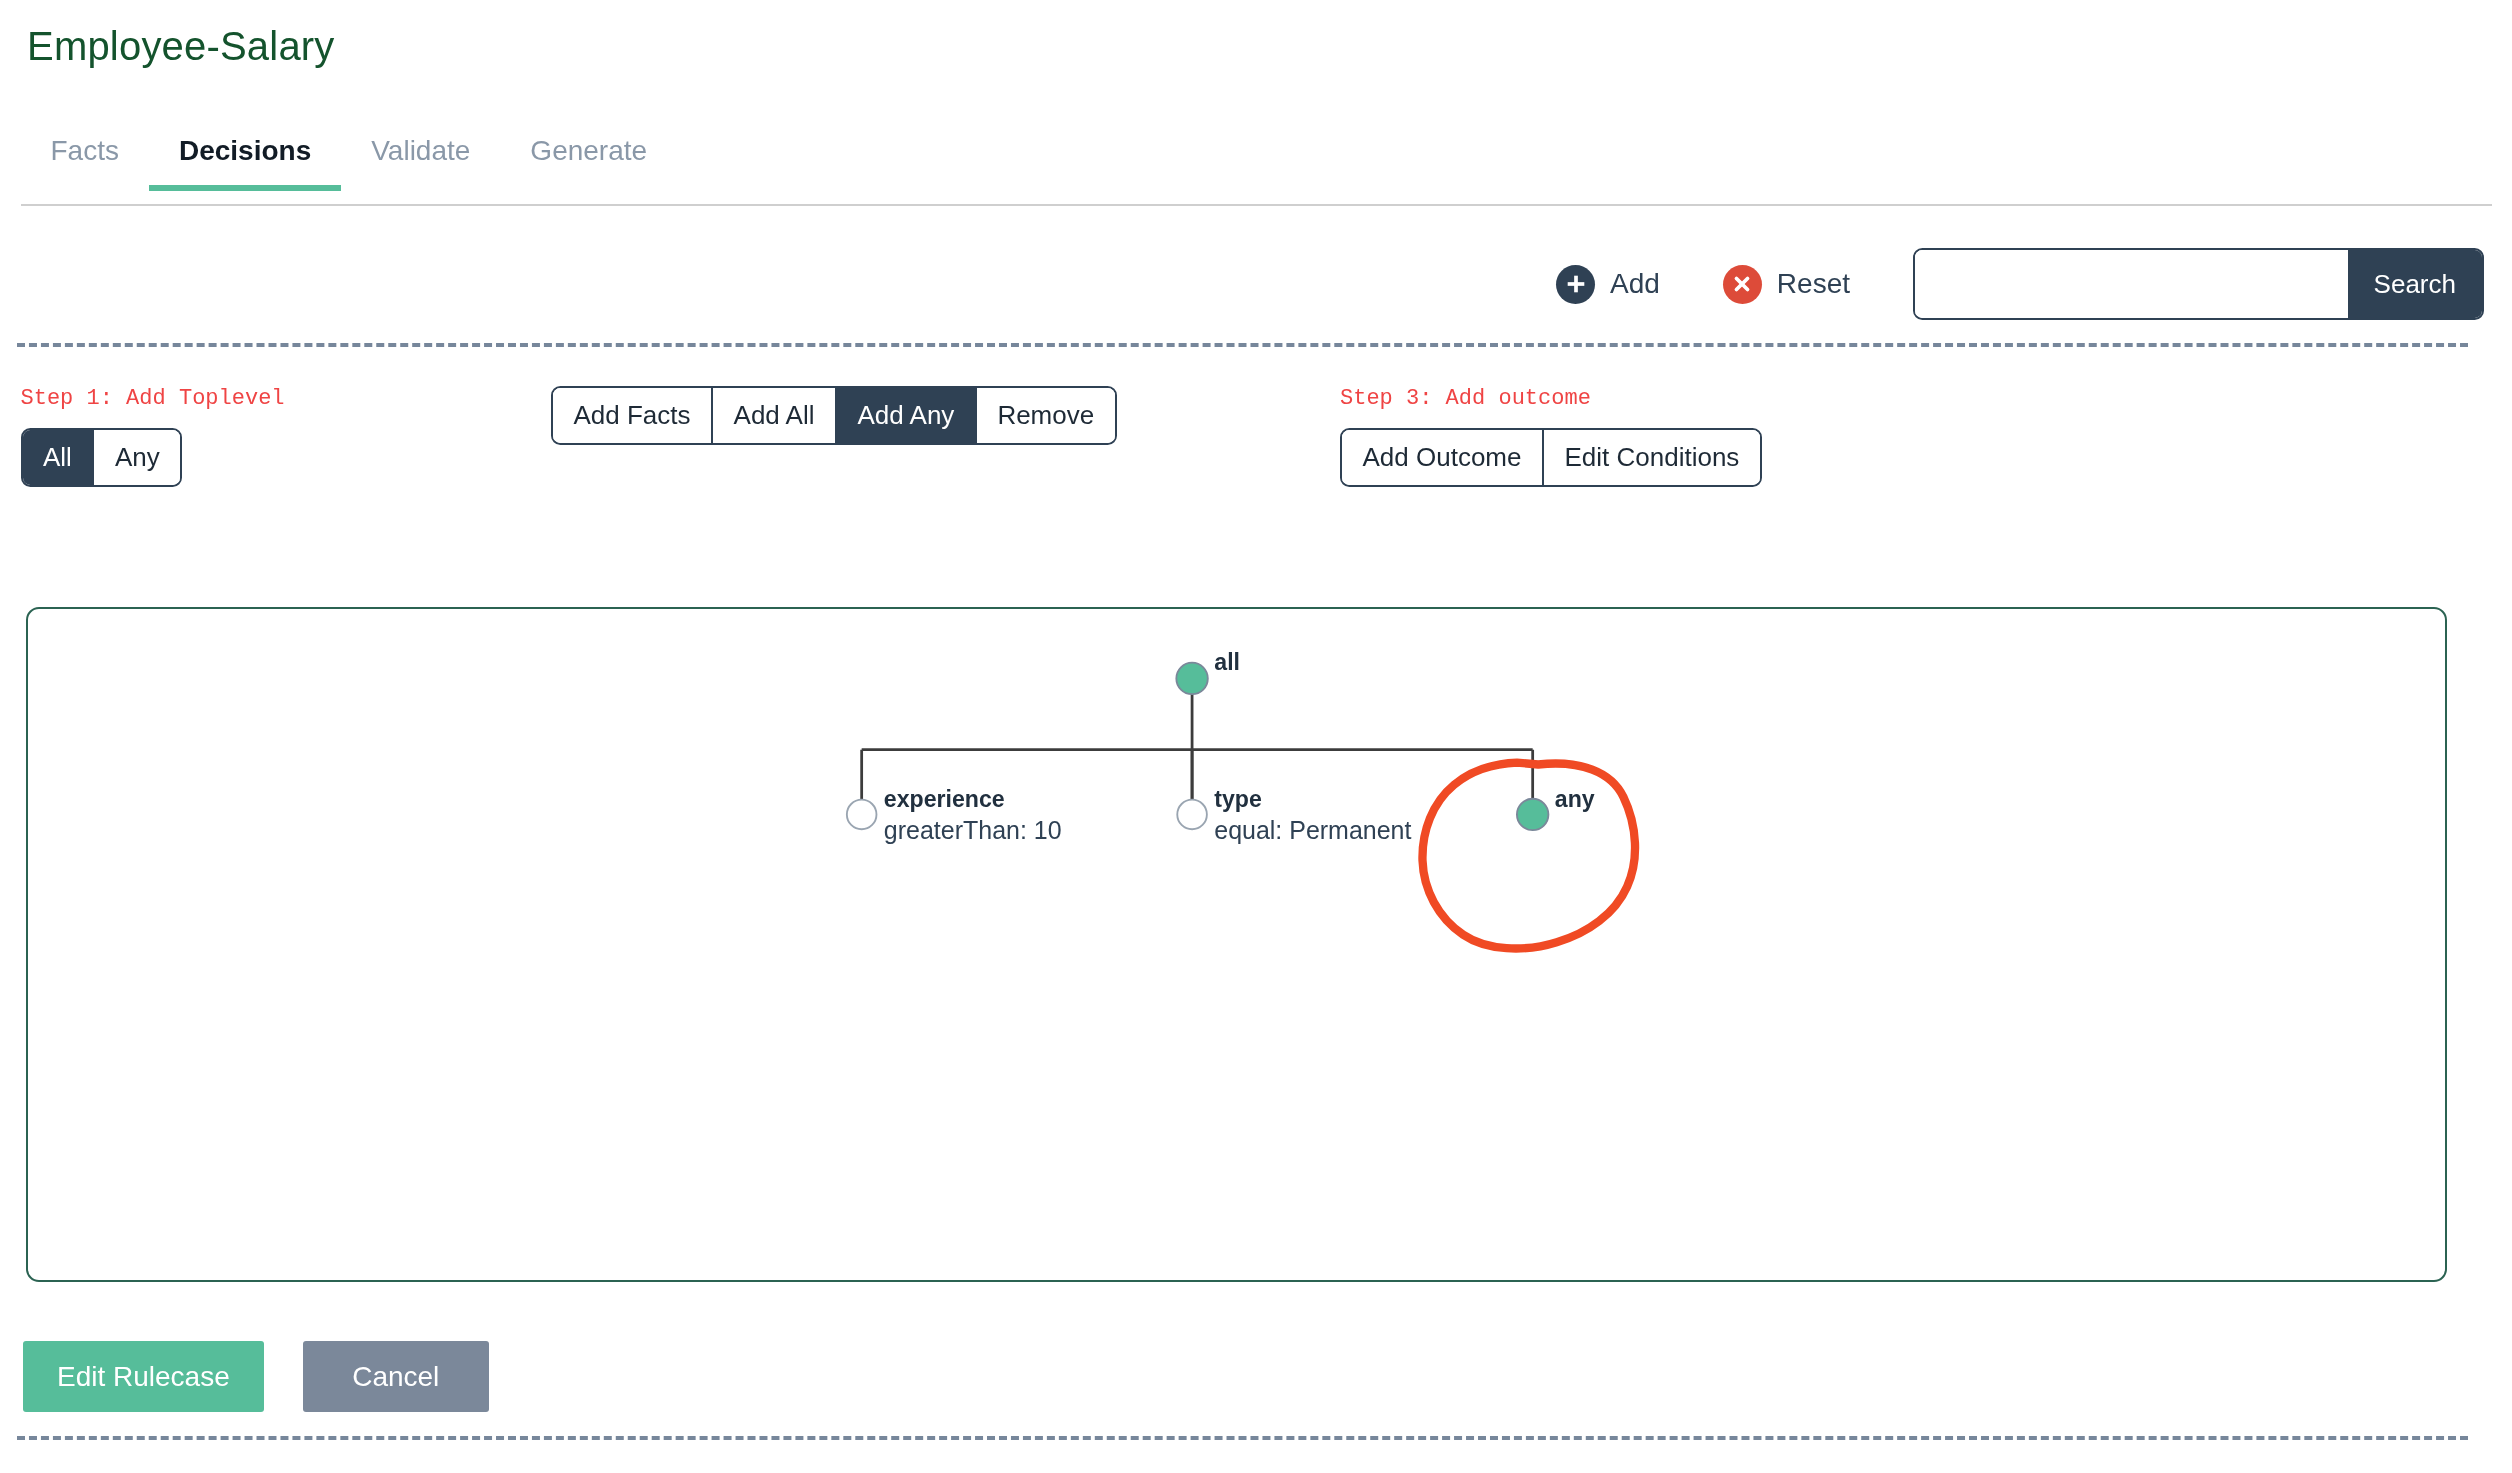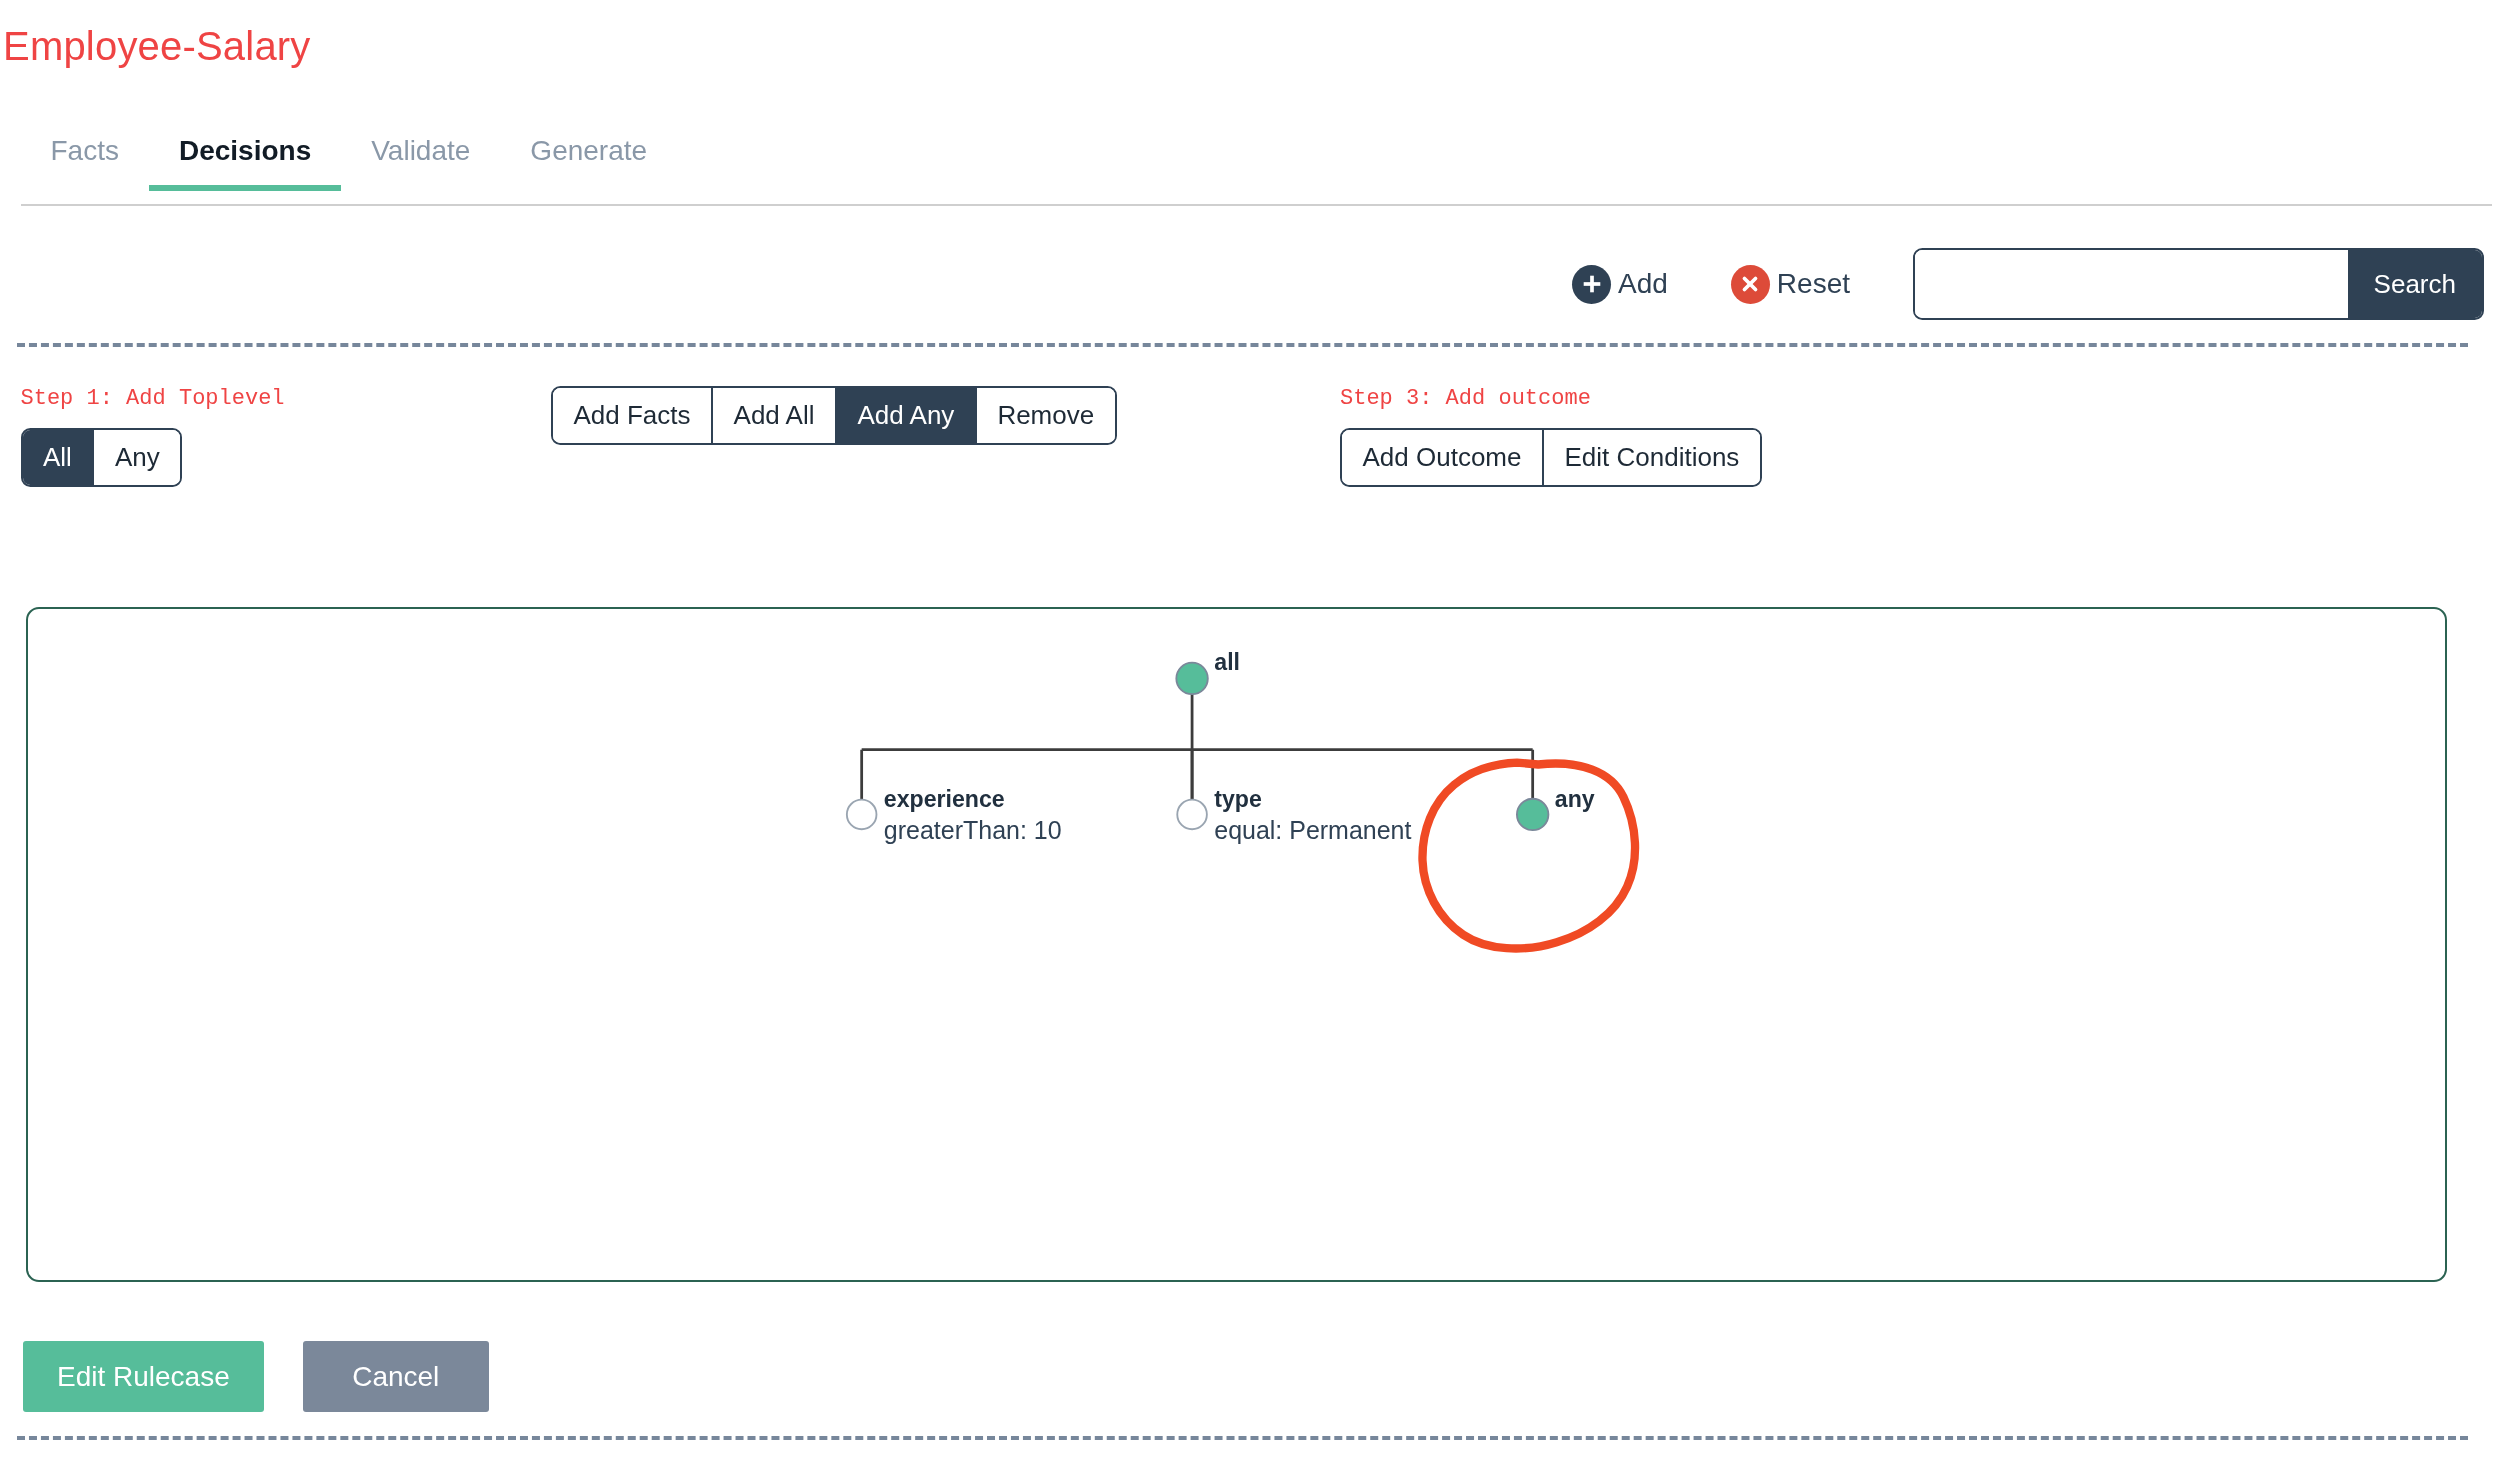--- a/index.html
+++ b/index.html
@@ -13,25 +13,25 @@
     height: 1473px;
     font-family: "Liberation Sans", sans-serif;
     color: #2f4050;
     position: relative;
     overflow: hidden;
   }
 
   
   #page-title {
     position: absolute;
-    left: 3px;
+    left: 27px;
     top: 24px;
     font-size: 40px;
     font-weight: 400;
-    color: #ef4444;
+    color: #14532d;
     letter-spacing: 0.2px;
     white-space: nowrap;
   }
 
   
   #tabs {
     position: absolute;
     left: 20.5px;
     top: 128px;
     width: 2471px;
@@ -71,21 +71,21 @@
     width: 2512px;
     height: 102px;
     display: flex;
     align-items: center;
     justify-content: flex-end;
     padding-right: 28px;
   }
   .action-btn {
     display: flex;
     align-items: center;
-    gap: 7px;
+    gap: 15px;
     margin-right: 63px;
     cursor: pointer;
     white-space: nowrap;
   }
   .action-icon {
     width: 39px;
     height: 39px;
     border-radius: 50%;
     display: flex;
     align-items: center;

